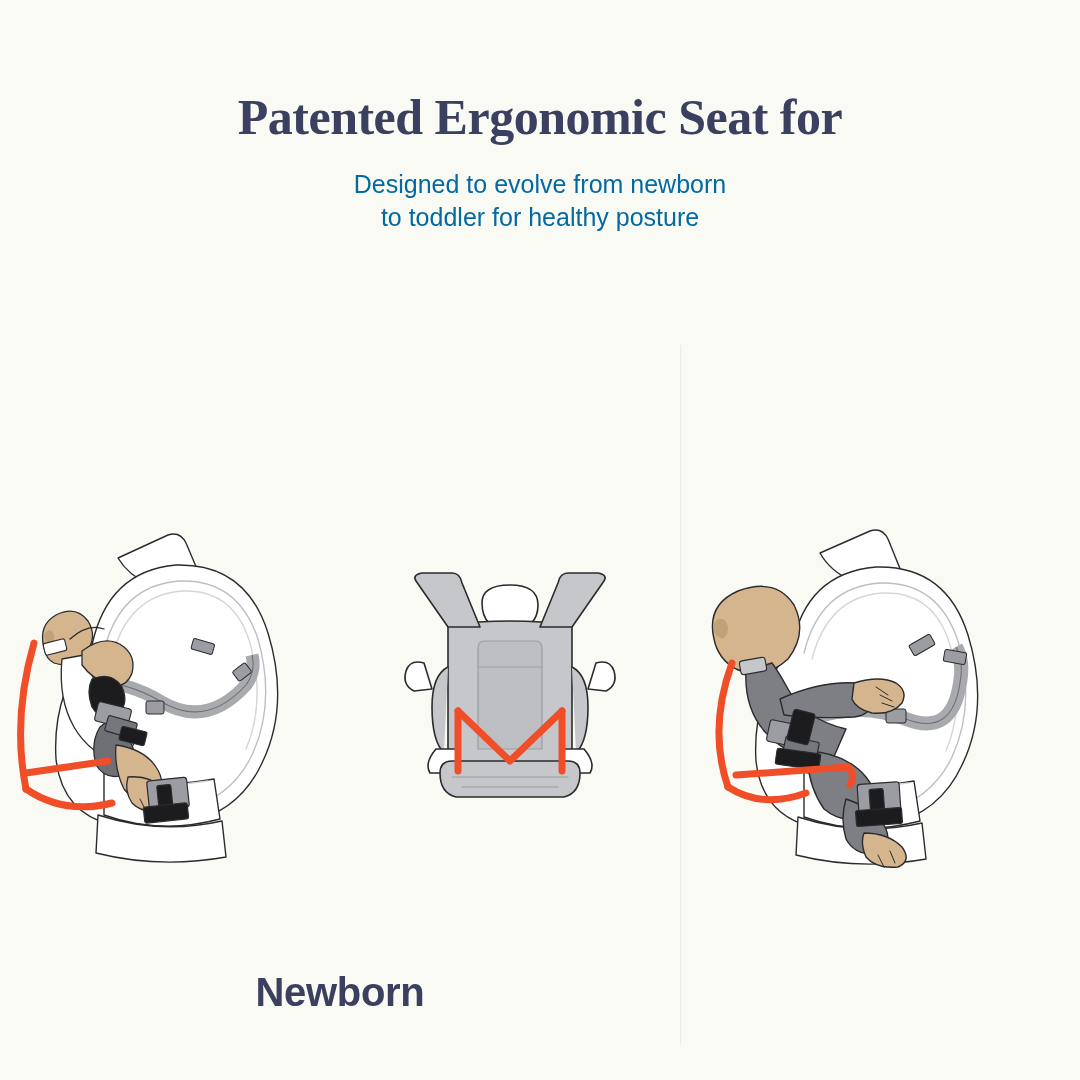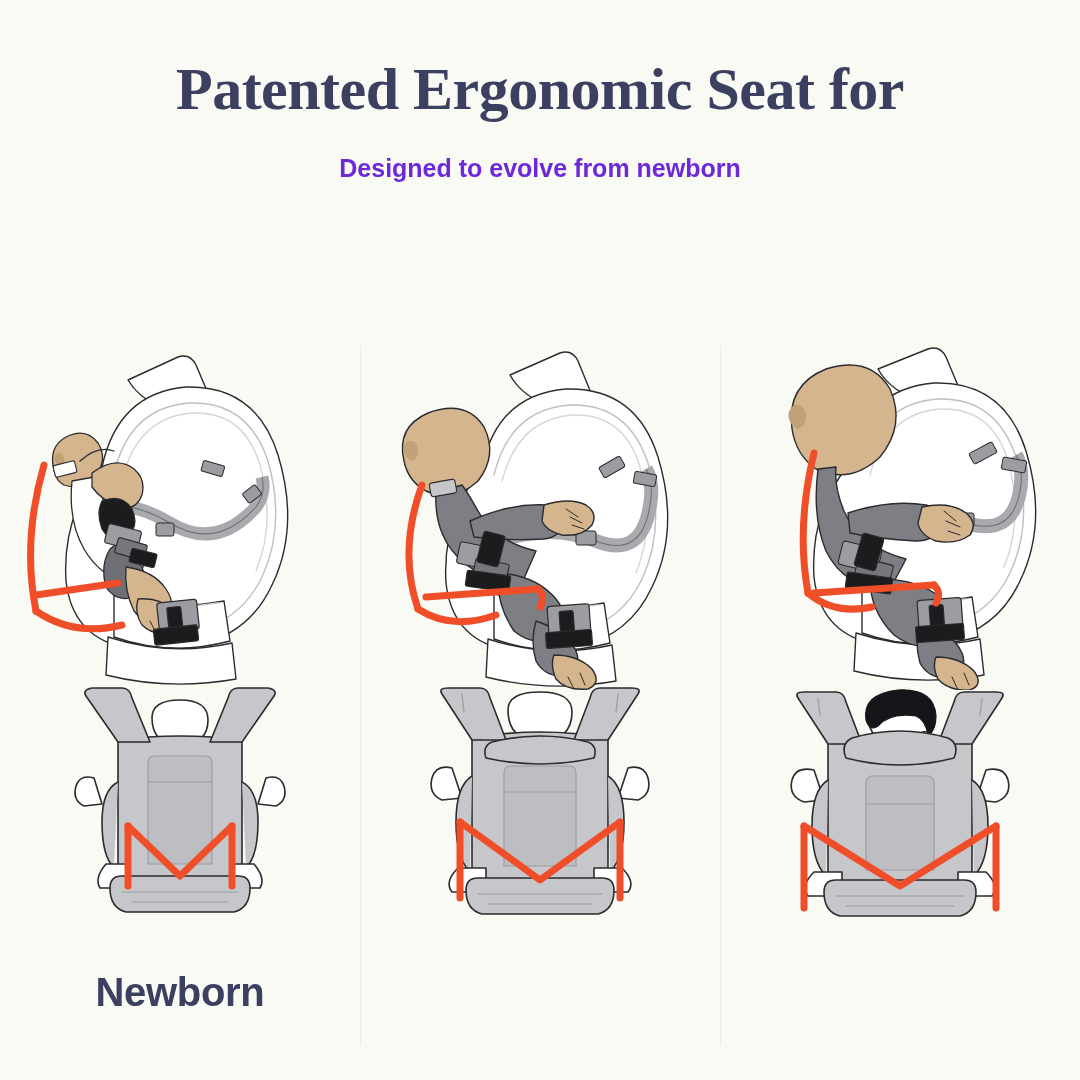--- a/index.html
+++ b/index.html
@@ -16,49 +16,49 @@
     width:1080px; height:1080px;
     background:#FAFAF4;
   }
 
   
   .header { position:absolute; left:0; top:0; width:1080px; text-align:center; }
 
   .title {
     font-family:"Liberation Serif", "DejaVu Serif", serif;
     color:#3C4060;
-    font-size:60px;
+    font-size:50px;
     line-height:74px;
     letter-spacing:-0.5px;
-    padding-top:52px;
+    padding-top:80px;
   }
   .title-line { display:block; }
 
   .subtitle {
-    margin-top:26px;
+    margin-top:14px;
     font-family:"Liberation Sans", sans-serif;
-    color:#6d28d9;
+    color:#0369a1;
     font-size:25px;
     line-height:33px;
-    font-weight:700;
+    font-weight:400;
   }
   .subtitle-line { display:block; }
 
   
   .panels {
     position:absolute;
     left:0; top:345px;
     width:1080px; height:700px;
     display:flex;
   }
   .panel {
     position:relative;
     flex:1 1 0;
     display:flex;
-    flex-direction:column;
+    flex-direction:row;
     align-items:center;
   }
   .panel + .panel::before {
     content:"";
     position:absolute;
     left:0; top:0;
     width:1px; height:700px;
     background:#EFEDE2;
   }
 
@@ -83,20 +83,21 @@
 <body>
 
 <div id="page">
 
   <div class="header">
     <h1 class="title">
       <span class="title-line">Patented Ergonomic Seat for</span>
     </h1>
     <p class="subtitle">
       <span class="subtitle-line">Designed to evolve from newborn</span>
+      <span class="subtitle-line">to toddler for healthy posture</span>
     </p>
   </div>
 
   <div class="panels">
 
     <div class="panel">
 
       <div class="fig-side">
         <svg viewBox="0 0 340 345" xmlns="http://www.w3.org/2000/svg">
           <g fill="none" stroke="#2B2B2E" stroke-width="1.4" stroke-linejoin="round" stroke-linecap="round">

